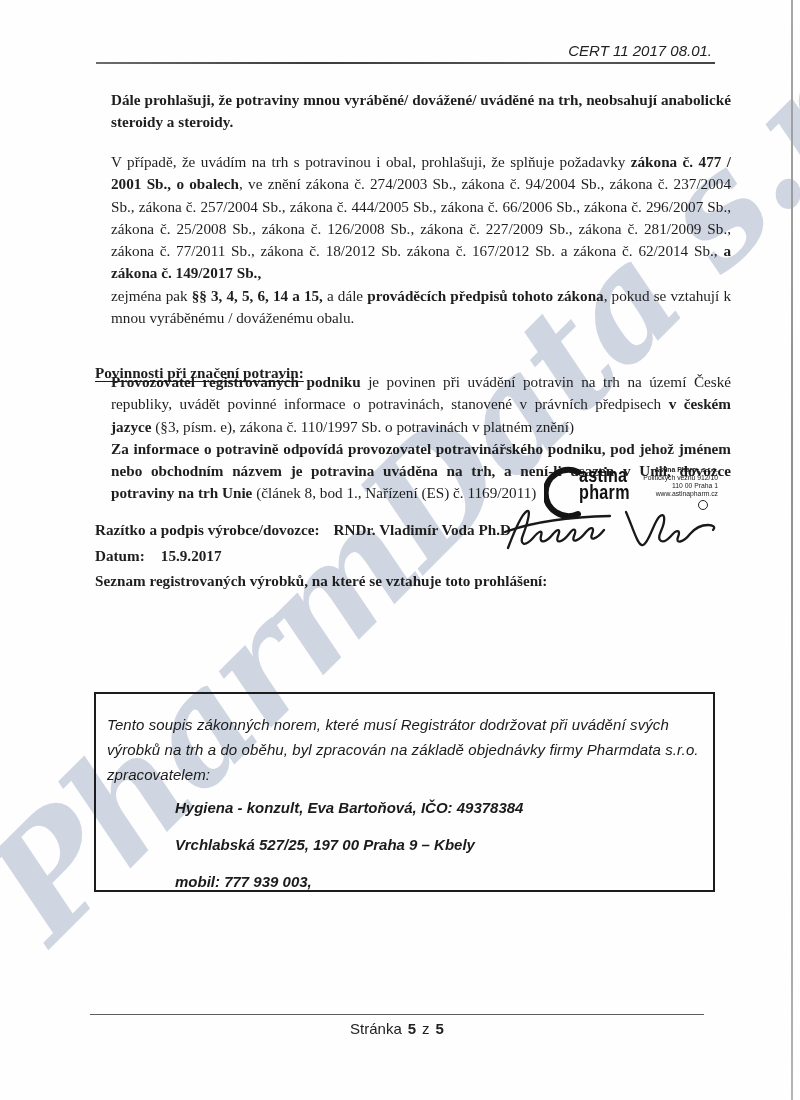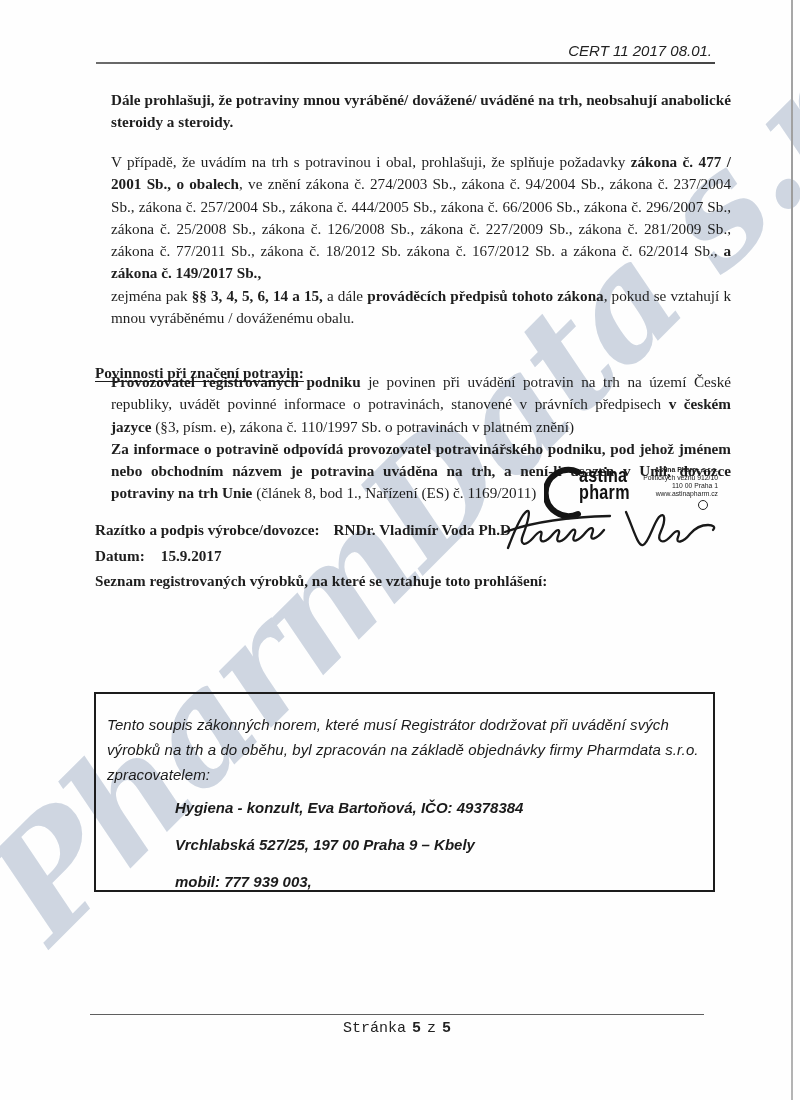--- a/index.html
+++ b/index.html
@@ -55,21 +55,21 @@
   .info-box{position:absolute;left:94px;top:692px;width:621px;height:200px;
     border:2px solid #1c1c1c;background:transparent;
     font-family:"Liberation Sans",sans-serif;font-style:italic;font-size:15px;color:#1b1b1b;
     box-sizing:border-box;padding:18px 11px 0 11px;}
   .info-intro{line-height:25px;letter-spacing:.1px;}
   .info-contact{margin:13px 0 0 68px;font-weight:bold;line-height:16px;}
   .info-contact div{margin-bottom:21px;}
   
   .ftr-rule{position:absolute;left:90px;top:1014px;width:614px;height:1px;background:#5f5f5f;}
   .ftr-text{position:absolute;left:0;top:1020px;width:794px;text-align:center;
-    font-family:Liberation Mono, monospace;font-size:15px;color:#222;}
+    font-family:Liberation Sans, sans-serif;font-size:15px;color:#222;}
   .ftr-text span{margin:0 3px;}
 </style>
 </head>
 <body>
 
 <div class="page">
 
   <div class="watermark">PharmData s.r.o.</div>
   <div class="scan-edge"></div>
 

